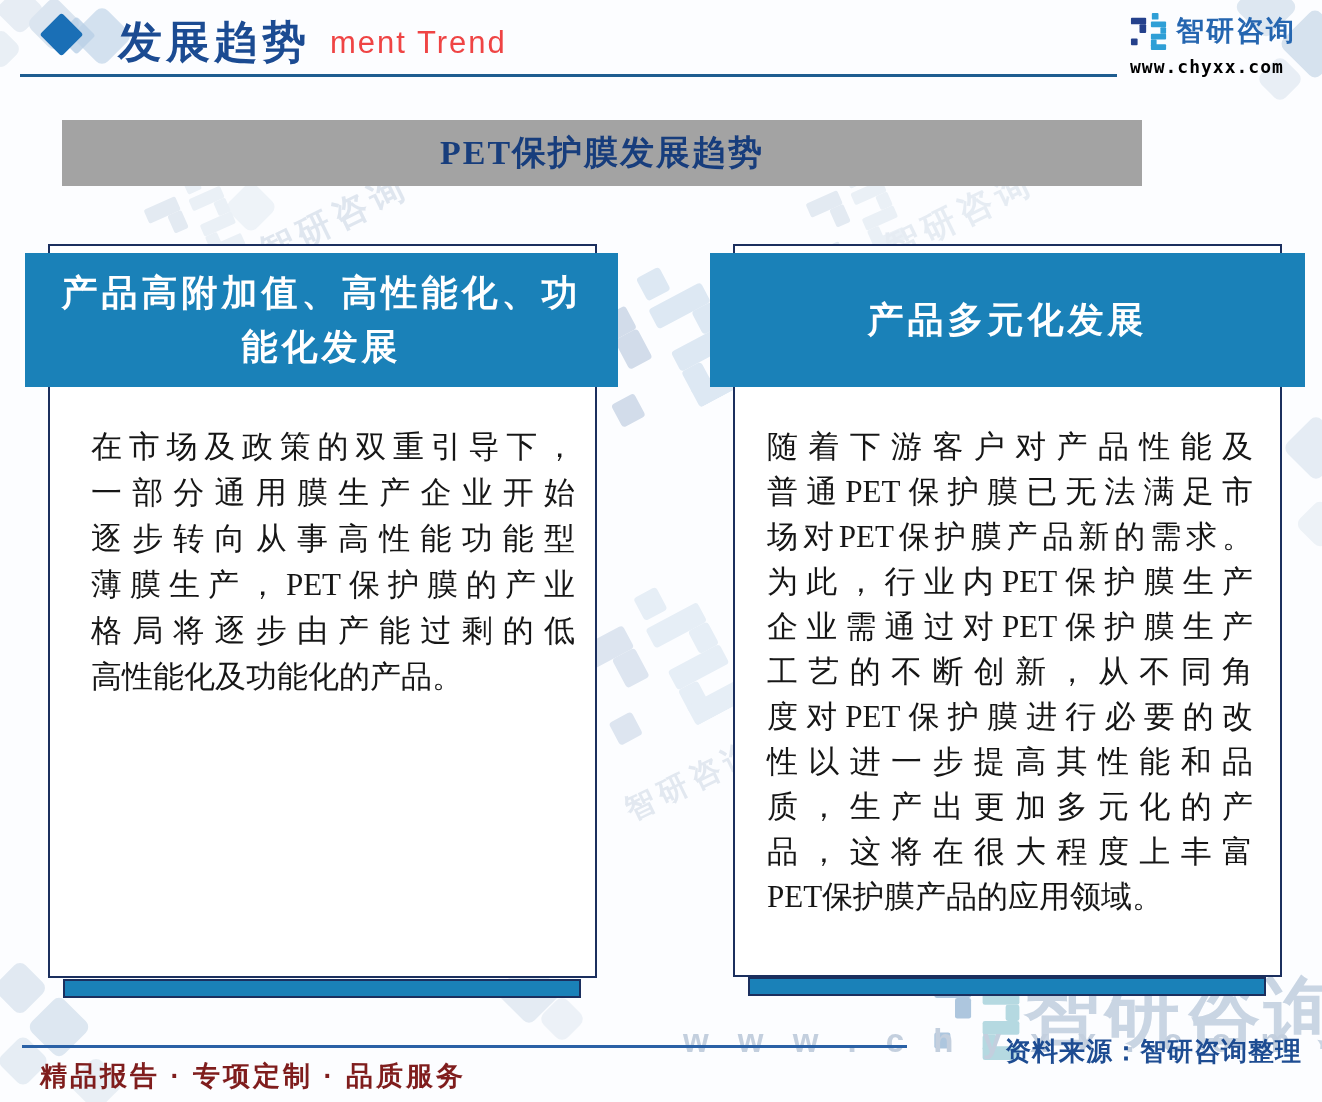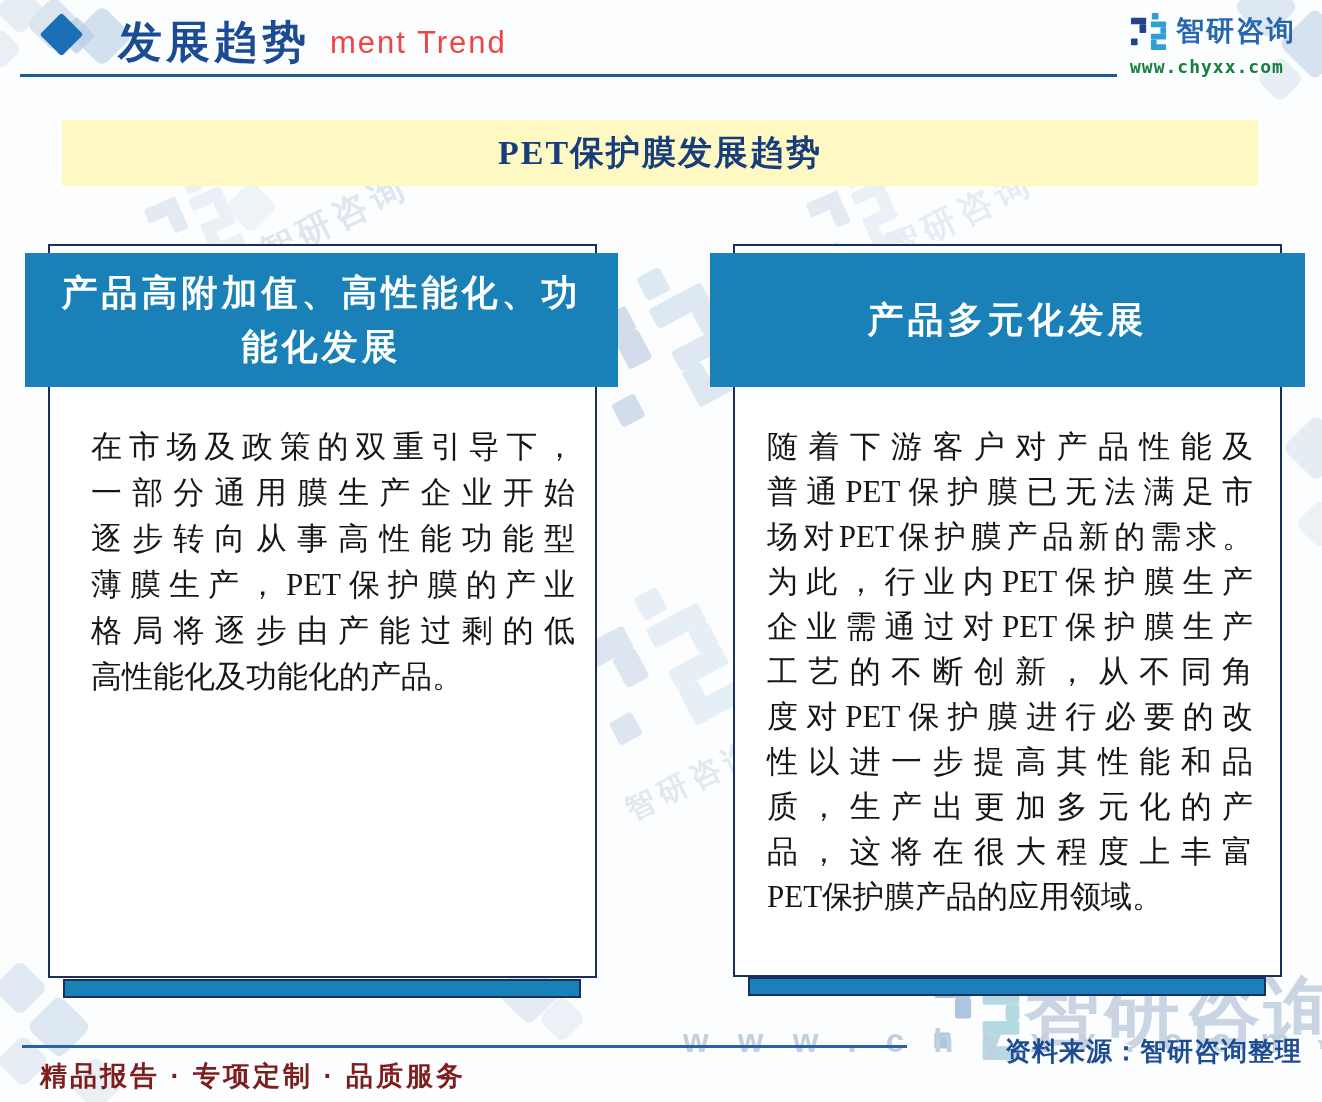--- a/index.html
+++ b/index.html
@@ -17,24 +17,24 @@
   
   .header{position:absolute;inset:0;z-index:2;pointer-events:none;}
   .diamond-back{position:absolute;left:63px;top:22px;width:27px;height:27px;background:#b9cfe6;transform:rotate(45deg);border-radius:3px;opacity:.8;}
   .diamond{position:absolute;left:46px;top:19px;width:31px;height:31px;background:#1a6fb6;transform:rotate(45deg);border-radius:3px;}
   .section-title{position:absolute;left:118px;top:13px;font-size:44px;font-weight:bold;color:#1b4b92;letter-spacing:4px;}
   .section-title-wm{position:absolute;left:330px;top:25px;font-size:31px;font-weight:normal;color:#ef4444;letter-spacing:2px;}
   .header-rule{position:absolute;left:20px;top:74px;width:1097px;height:3px;background:#1e5d90;}
   .brand{position:absolute;left:1130px;top:12px;width:180px;}
   .brand-row{display:flex;align-items:center;gap:8px;}
   .brand-name{font-size:28px;font-weight:bold;color:#2566b0;letter-spacing:2px;}
-  .brand-url{margin-top:6px;font-family:"DejaVu Sans Mono",monospace;font-size:18px;font-weight:bold;color:#15803d;letter-spacing:1px;}
+  .brand-url{margin-top:6px;font-family:"DejaVu Sans Mono",monospace;font-size:18px;font-weight:bold;color:#000000;letter-spacing:1px;}
 
   
-  .banner{position:absolute;left:62px;top:120px;width:1196px;height:66px;background:#fef9c3;z-index:2;display:flex;align-items:center;justify-content:center;}
+  .banner{position:absolute;left:62px;top:120px;width:1080px;height:66px;background:#a3a3a3;z-index:2;display:flex;align-items:center;justify-content:center;}
   .banner-title{font-family:"Liberation Serif",serif;font-size:34px;font-weight:bold;color:#173d7c;letter-spacing:2px;}
 
   
   .card{position:absolute;background:#ffffff;border:2px solid #1b2f5e;box-sizing:border-box;z-index:2;}
   .card-1-panel{left:48px;top:244px;width:549px;height:734px;}
   .card-2-panel{left:733px;top:244px;width:549px;height:733px;}
   .card-header{position:absolute;background:#1a81b8;color:#ffffff;z-index:3;display:flex;align-items:center;justify-content:center;text-align:center;font-weight:bold;font-size:36px;line-height:54px;letter-spacing:4px;white-space:pre-line;}
   .card-1-header{left:25px;top:253px;width:593px;height:134px;}
   .card-2-header{left:710px;top:253px;width:595px;height:134px;}
   .card-body{position:absolute;z-index:3;font-family:"Liberation Serif","DejaVu Serif",serif;color:#161616;font-size:31px;}

